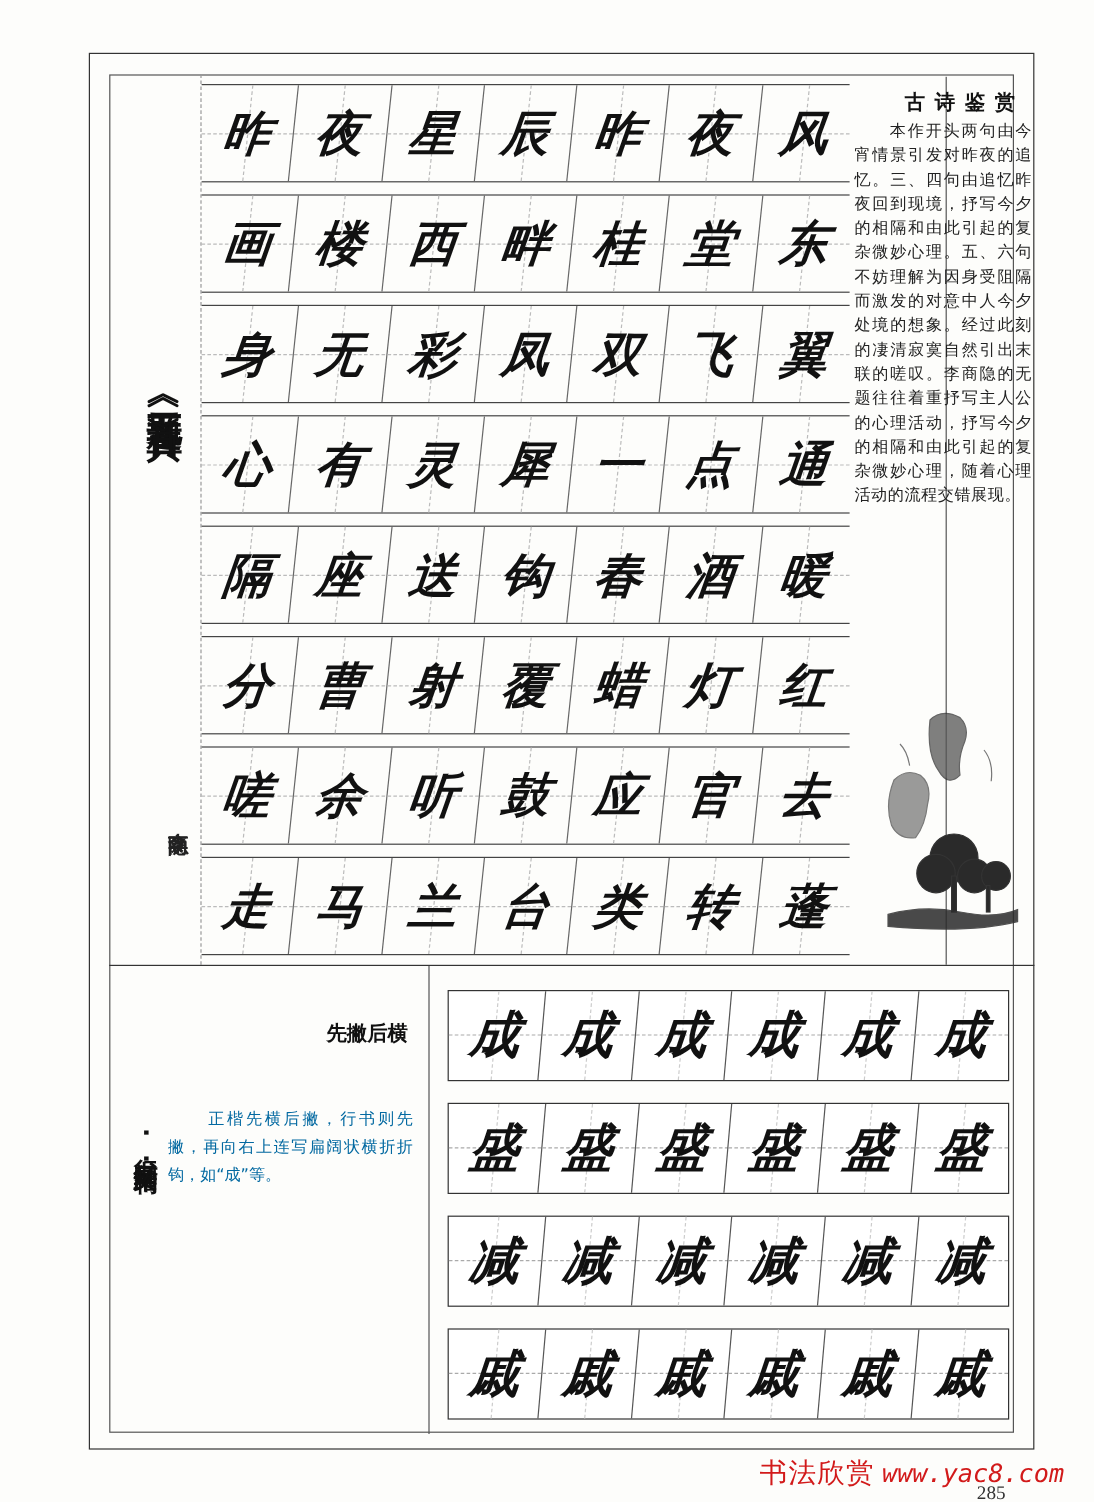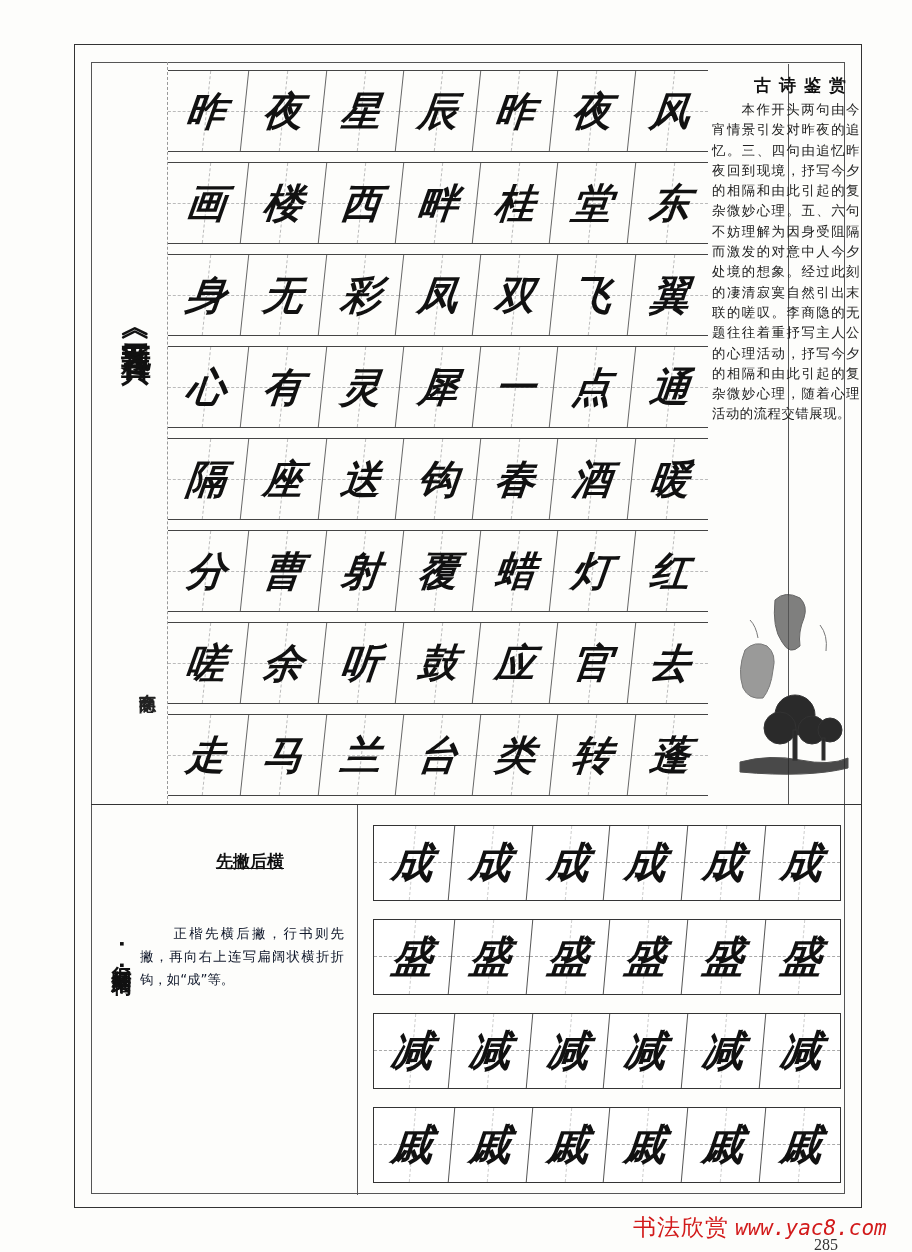--- a/index.html
+++ b/index.html
@@ -50,26 +50,26 @@
   
   .landscape { left:720px; top:580px; width:130px; height:210px; }
 
   
   .bottom-left-col { left:91px; top:805px; width:267px; height:390px; border-right:1px solid #555; }
   .vlabel {
     left:102px; top:940px; width:34px; writing-mode:vertical-rl;
     font-family:"DejaVu Sans", sans-serif; font-size:20px; font-weight:bold; color:#111; letter-spacing:2px;
   }
   .sub-title {
-    left:160px; top:850px; width:180px; text-align:center;
-    font-family:"DejaVu Sans", sans-serif; font-weight:bold; font-size:17px; color:#111;text-decoration:underline;
+    left:160px; top:850px; width:180px; text-align:right;
+    font-family:"DejaVu Sans", sans-serif; font-weight:bold; font-size:17px; color:#111;
   }
   .sub-body {
     left:140px; top:922px; width:204px;
-    font-family:"DejaVu Sans", sans-serif; font-size:13.4px; line-height:23px; color:#0f172a; text-indent:2.5em; text-align:justify;
+    font-family:"DejaVu Sans", sans-serif; font-size:13.4px; line-height:23px; color:#0369a1; text-indent:2.5em; text-align:justify;
   }
 
   .practice-grid { left:373px; top:825px; width:467px; }
   .practice-row {
     position:relative; width:466px; height:74px; display:flex; border:1px solid #333; margin-bottom:18px; background:#fff;
   }
   .practice-cell {
     flex:1; position:relative; border-left:1px solid #555; display:flex; align-items:center; justify-content:center;
     font-family:"DejaVu Serif", serif; font-size:42px; font-weight:bold; font-style:italic; color:#111; transform:skewX(-5deg);
   }

